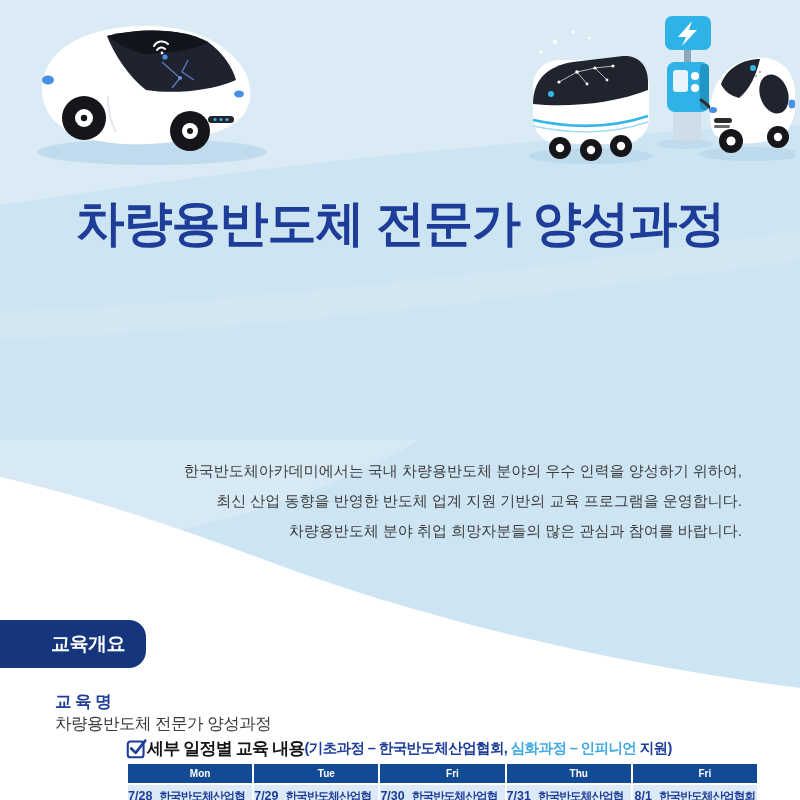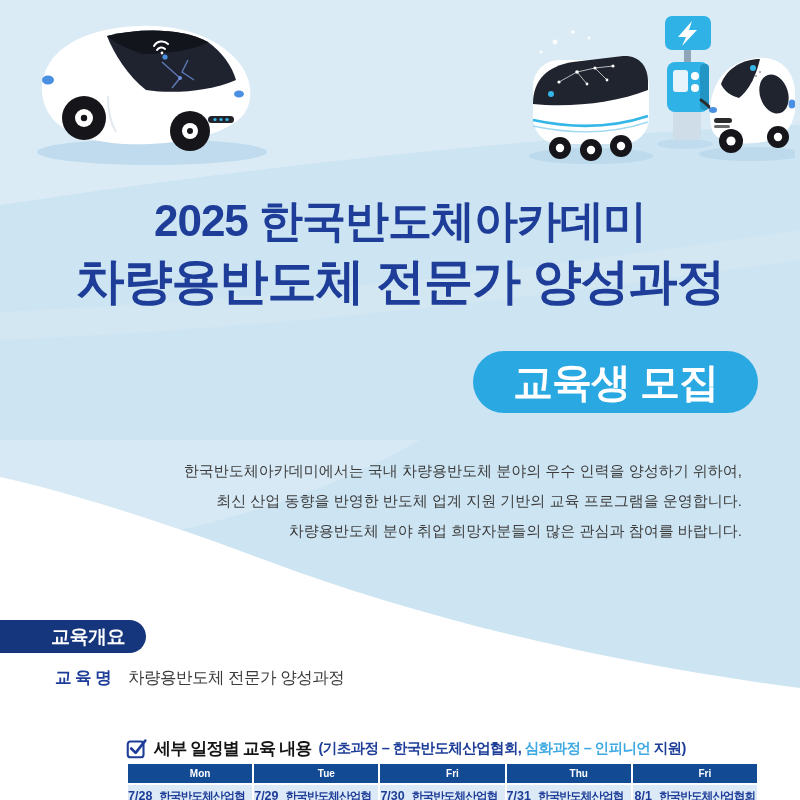--- a/index.html
+++ b/index.html
@@ -22,33 +22,33 @@
   .title-line2{font-size:49px;line-height:62px;}
 
   .badge{position:absolute;right:42px;top:351px;height:62px;padding:0 40px;
     background:var(--badge_blue);border-radius:34px;display:flex;align-items:center;justify-content:center;
     color:#fff;font-size:40px;font-weight:800;letter-spacing:-1px;}
 
   .intro{position:absolute;right:58px;top:456px;text-align:right;color:var(--body_text);
     font-size:15px;line-height:30px;}
   .signature{position:absolute;right:58px;top:556px;color:#24449c;font-size:19px;font-weight:700;}
 
-  .section-pill{position:absolute;left:0;top:620px;width:146px;height:33px;background:var(--section_navy);
+  .section-pill{position:absolute;left:0;top:620px;width:146px;height:48px;background:var(--section_navy);
     border-radius:0 17px 17px 0;display:flex;align-items:center;justify-content:center;padding-left:30px;
     color:#fff;font-size:19px;font-weight:700;letter-spacing:-0.5px;}
 
   .field-row{position:absolute;left:55px;display:flex;align-items:baseline;}
-  .field-row.r1{top:667px;}
+  .field-row.r1{top:691px;flex-direction:column;}
   .field-row.r2{top:700px;}
   .field-label{width:73px;color:var(--title_navy);font-size:16.5px;font-weight:800;letter-spacing:-0.5px;}
   .field-value{color:var(--body_text);font-size:16.5px;letter-spacing:-0.5px;}
   .period-part{color:var(--body_text);}
   .period-part.hl{color:var(--accent_blue);font-size:20px;font-weight:700;}
 
-  .check-row{position:absolute;left:126px;top:737px;display:flex;align-items:center;gap:7px;text-align:center;}
+  .check-row{position:absolute;left:126px;top:737px;display:flex;align-items:center;text-align:center;}
   .check-icon{width:21px;height:21px;flex:0 0 auto;}
   .check-title{color:#151515;font-size:17px;font-weight:800;letter-spacing:-0.8px;}
   .check-note{font-size:14.5px;font-weight:700;letter-spacing:-0.6px;color:var(--title_navy);}
   .check-note .light{color:var(--note_skyblue);}
 
   .sched-table{position:absolute;left:128px;top:764px;width:629px;display:grid;
     grid-template-columns:repeat(5,1fr);gap:2px;background:#fff;}
   .th{background:var(--table_header_navy);color:#fff;font-size:10px;font-weight:700;
     height:19px;display:flex;align-items:center;justify-content:center;padding-left:20px;}
   .td{background:var(--table_row_blue);color:var(--title_navy);height:34px;
@@ -167,25 +167,23 @@
       <ellipse cx="198" cy="102" rx="4" ry="3" fill="#4a90e2"></ellipse>
       <circle cx="216" cy="133" r="12" fill="#15151a"></circle>
         <circle cx="216" cy="133" r="4.6" fill="#fff"></circle>
       <circle cx="263" cy="129" r="11" fill="#15151a"></circle>
         <circle cx="263" cy="129" r="4.2" fill="#fff"></circle>
       <ellipse cx="277" cy="96" rx="3.5" ry="4.5" fill="#4a90e2"></ellipse>
     </g>
   </svg>
 
   <div class="title-block">
-    <div class="title-line1">2025 한국반도체아카데미</div>
     <div class="title-line2">차량용반도체 전문가 양성과정</div>
   </div>
 
-  <div class="badge">교육생 모집</div>
 
   <div class="intro">
     <div>한국반도체아카데미에서는 국내 차량용반도체 분야의 우수 인력을 양성하기 위하여,</div>
     <div>최신 산업 동향을 반영한 반도체 업계 지원 기반의 교육 프로그램을 운영합니다.</div>
     <div>차량용반도체 분야 취업 희망자분들의 많은 관심과 참여를 바랍니다.</div>
   </div>
 
   <div class="section-pill">교육개요</div>
 
   <div class="field-row r1">

